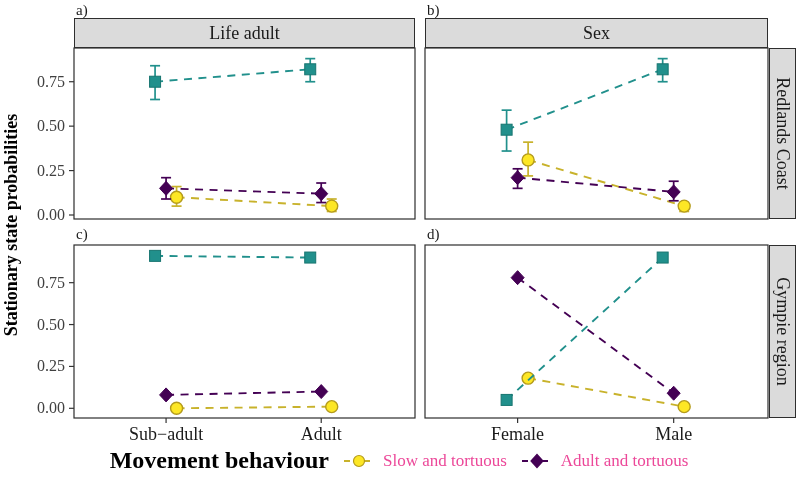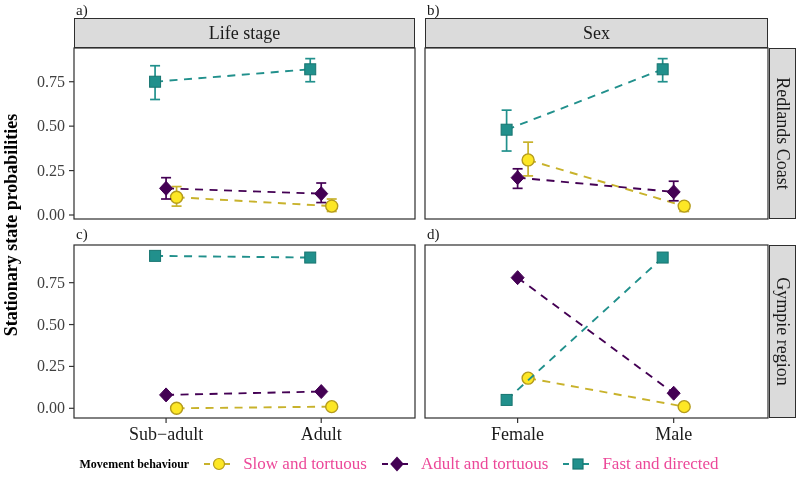--- a/index.html
+++ b/index.html
@@ -41,21 +41,21 @@
     transform:translate(-50%,-50%) rotate(-90deg);
     white-space:nowrap;
     font-weight:bold;font-size:18px;color:#000;
   }
   #legend{
     position:absolute;
     left:0;right:0;bottom:5px;
     display:flex;align-items:center;justify-content:center;
     gap:13px;
   }
-  #legend-title{font-weight:bold;font-size:12px;color:#000;}
+  #legend-title{font-weight:bold;font-size:24px;color:#000;}
   .legend-item{display:flex;align-items:center;gap:7px;}
   .legend-label{font-size:17px;color:#ec4899;}
   .legend-key{display:block;}
 </style>
 </head>
 <body>
 
 <div id="figure">
 
   <svg id="plot-svg" width="798" height="479">
@@ -159,21 +159,21 @@
       <line x1="506.61" y1="399.925" x2="662.675" y2="257.55" stroke="#21908C" stroke-width="1.9" stroke-dasharray="8 6.5"></line>
       <rect x="501.11" y="394.425" width="11" height="11" fill="#21908C" stroke="#177570" stroke-width="1"></rect>
       <rect x="657.175" y="252.05" width="11" height="11" fill="#21908C" stroke="#177570" stroke-width="1"></rect>
     </svg>
 
   <div class="panel-letter" style="left:76px;top:3px;">a)</div>
   <div class="panel-letter" style="left:427px;top:3px;">b)</div>
   <div class="panel-letter" style="left:76px;top:227px;">c)</div>
   <div class="panel-letter" style="left:427px;top:227px;">d)</div>
 
-  <div class="strip-top" style="left:74px;top:18px;width:341px;height:30px;">Life stage</div>
+  <div class="strip-top" style="left:74px;top:18px;width:341px;height:30px;">Life adult</div>
   <div class="strip-top" style="left:425px;top:18px;width:343px;height:30px;">Sex</div>
 
   <div class="strip-right" style="left:769px;top:48px;width:27px;height:171px;">
     <span>Redlands Coast</span>
   </div>
   <div class="strip-right" style="left:769px;top:245px;width:27px;height:173px;">
     <span>Gympie region</span>
   </div>
 
   <div id="y-axis-title">Stationary state probabilities</div>
@@ -187,22 +187,15 @@
         </svg>
       <span class="legend-label">Slow and tortuous</span>
     </span>
     <span class="legend-item">
       <svg class="legend-key" width="34" height="16">
           <line x1="2" y1="8" x2="32" y2="8" stroke="#440154" stroke-width="1.9" stroke-dasharray="6 4"></line>
           <path d="M 17 1.5 L 23 8 L 17 14.5 L 11 8 Z" fill="#440154" stroke="#440154" stroke-width="1.2"></path>
         </svg>
       <span class="legend-label">Adult and tortuous</span>
     </span>
-    <span class="legend-item">
-      <svg class="legend-key" width="34" height="16">
-          <line x1="2" y1="8" x2="32" y2="8" stroke="#21908C" stroke-width="1.9" stroke-dasharray="6 4"></line>
-          <rect x="12" y="3" width="10" height="10" fill="#21908C" stroke="#177570" stroke-width="1.2"></rect>
-        </svg>
-      <span class="legend-label">Fast and directed</span>
-    </span>
   </div>
 
 </div>
 
 </body></html>

